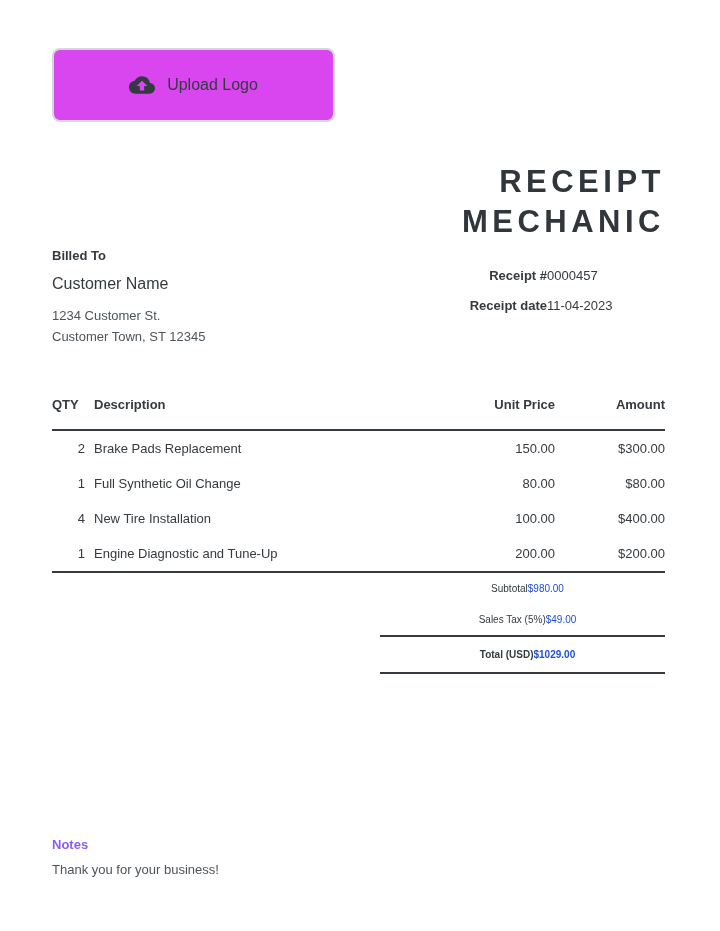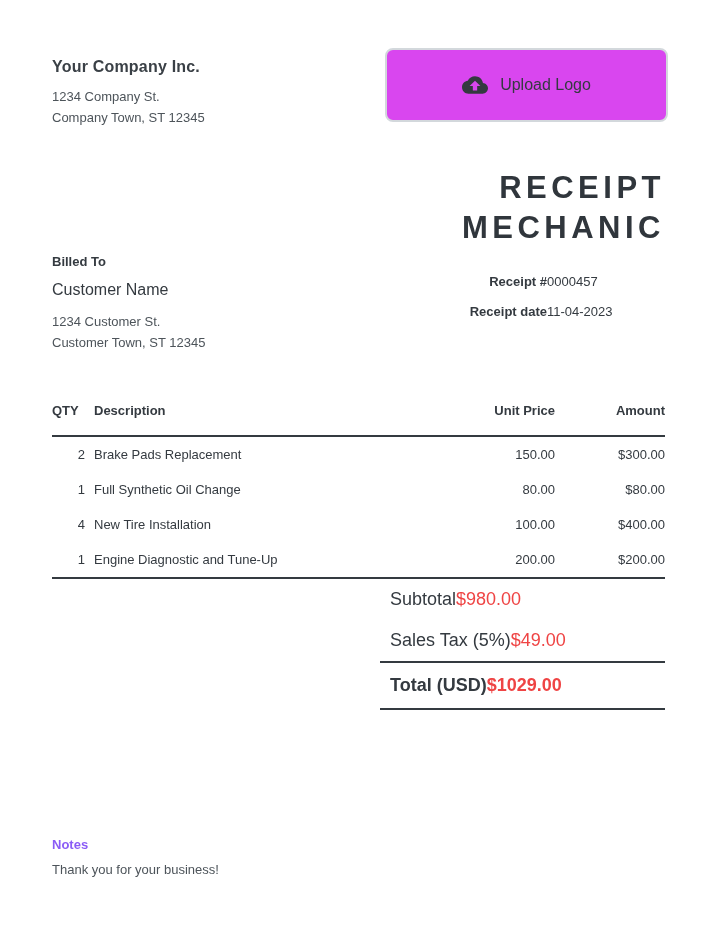--- a/index.html
+++ b/index.html
@@ -120,27 +120,27 @@
   .c-amt   { width: 110px; text-align: right; font-size: 13px; }
   .thead .c-qty { text-align: left; font-size: 13px; }
 
   
   .totals {
     width: 285px;
     margin: 0 55px 0 auto;
   }
   .totals-row {
     display: flex;
-    justify-content: flex-start;
+    justify-content: center;
     align-items: center;
     padding: 10px 0 10px 10px;
-    font-size: 18px;
+    font-size: 10px;
   }
   .totals-row .t-label { font-weight: 500; color: #343a40; }
-  .totals-row .t-value { font-weight: 500; color: #ef4444; }
+  .totals-row .t-value { font-weight: 500; color: #1d4ed8; }
   .totals-row.grand {
     border-top: 2px solid #343a40;
     border-bottom: 2px solid #343a40;
     padding: 12px 0 12px 10px;
   }
   .totals-row.grand .t-label,
   .totals-row.grand .t-value { font-weight: 800; }
 
   
   .notes {
@@ -159,25 +159,20 @@
     font-weight: 500;
     color: #4d545a;
   }
 </style>
 </head>
 <body>
 
 <div class="page">
 
   <div class="header">
-    <div class="company">
-      <div class="company-name">Your Company Inc.</div>
-      <div class="addr-line">1234 Company St.</div>
-      <div class="addr-line">Company Town, ST 12345</div>
-    </div>
     <div class="upload-btn">
       <span>
         <svg class="cloud" viewBox="0 0 24 24" fill="#343a40" aria-hidden="true">
           <path d="M19.35 10.04C18.67 6.59 15.64 4 12 4 9.11 4 6.6 5.64 5.35 8.04 2.34 8.36 0 10.91 0 14c0 3.31 2.69 6 6 6h13c2.76 0 5-2.24 5-5 0-2.64-2.05-4.78-4.65-4.96zM14 13v4h-4v-4H7l5-5 5 5h-3z"></path>
         </svg>
       </span>
       <span class="upload-label">Upload Logo</span>
     </div>
   </div>
 

